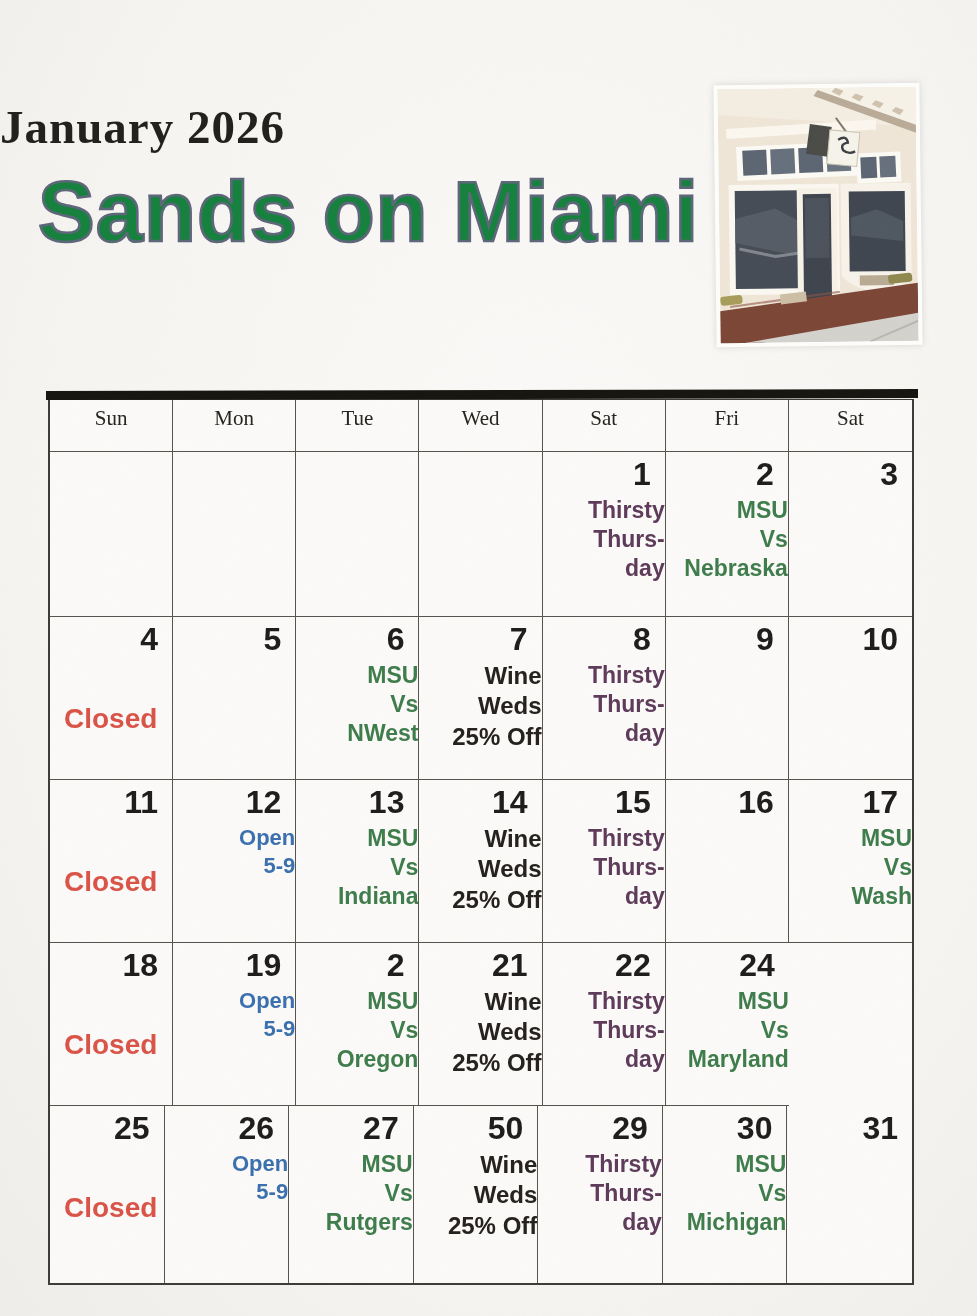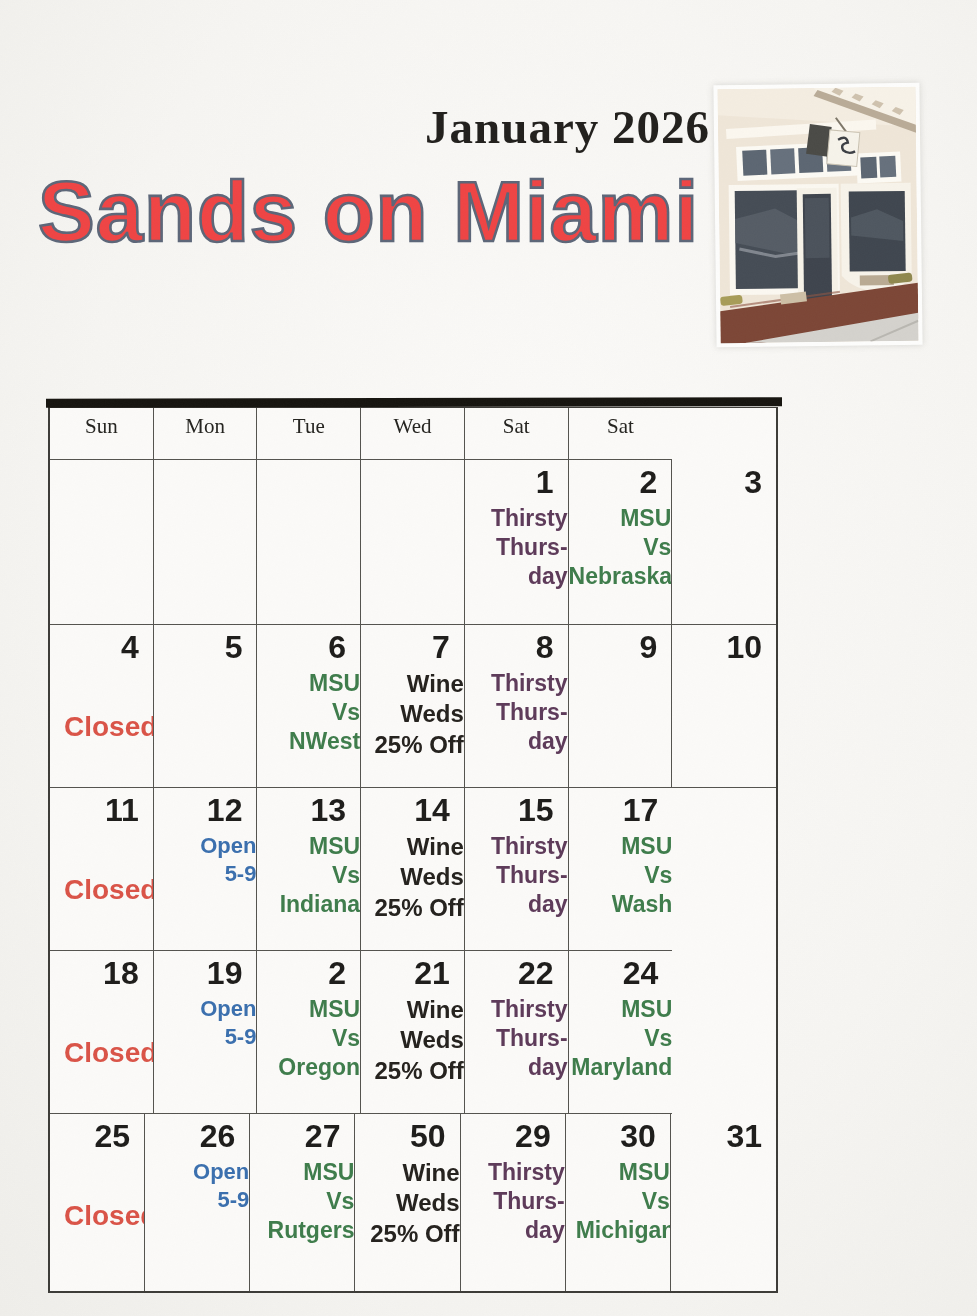--- a/index.html
+++ b/index.html
@@ -11,50 +11,50 @@
       radial-gradient(ellipse at 55% 40%, #fbfaf8 0%, #f6f5f2 60%, #efeeea 100%);
     overflow: hidden;
   }
   .paper-noise {
     position: absolute; inset: 0;
     pointer-events: none; opacity: .5; z-index: 5;
   }
   
   .month-title {
     position: absolute; left: 0; top: 100px; width: 710px;
-    text-align: right;
+    text-align: left;
     font-family: "Liberation Serif", serif;
     font-weight: bold;
     font-size: 47px;
     color: #211f1c;
     letter-spacing: 1px;
   }
   .business-name {
     position: absolute; left: 38px; top: 163px; width: 680px;
     font-family: "Liberation Sans", sans-serif;
     font-weight: 800;
     font-size: 85px;
     letter-spacing: 1px;
-    color: #ef4444;
+    color: #15803d;
     -webkit-text-stroke: 2.6px #5c6678;
     text-stroke: 2.6px #5c6678;
     white-space: nowrap;
   }
   .photo-wrap {
     position: absolute; left: 715px; top: 84px;
     width: 206px; height: 262px;
     transform: rotate(-0.7deg);
     background: #fdfdfc;
     padding: 4px;
     box-shadow: 0 0 6px rgba(120,120,110,.25);
   }
   .photo-wrap svg { display: block; width: 100%; height: 100%; }
   
   .calendar {
-    position: absolute; left: 48px; top: 390px; width: 730px; margin-top: 8px;
+    position: absolute; left: 48px; top: 390px; width: 866px;
   }
   .cal-topbar {
     height: 9px; background: #16140f;
     margin: 0 -4px 0 -2px;
     transform: rotate(-0.12deg);
   }
   .cal-grid {
     border: 2px solid #3c3b37;
     border-top: 1px solid #3c3b37;
     background: #fbfaf8;
@@ -189,20 +189,21 @@
 
 <div class="calendar">
   <div class="cal-topbar"></div>
   <div class="cal-grid">
     <div class="cal-header-row">
         <div class="day-header">Sun</div>
         <div class="day-header">Mon</div>
         <div class="day-header">Tue</div>
         <div class="day-header">Wed</div>
         <div class="day-header">Sat</div>
+        <div class="day-header">Fri</div>
         <div class="day-header">Sat</div>
       </div>
 
   <div class="cal-row r1">
         <div class="cal-cell">
           <div class="day-num"></div>
         </div>
         <div class="cal-cell">
           <div class="day-num"></div>
         </div>
@@ -283,20 +284,23 @@
 Weds
 25% Off</div>
         </div>
         <div class="cal-cell">
           <div class="day-num">15</div>
           <div class="evt evt-thirsty" style="color: rgb(93, 58, 89);">Thirsty
 Thurs-
 day</div>
         </div>
         <div class="cal-cell">
+          <div class="day-num">16</div>
+        </div>
+        <div class="cal-cell">
           <div class="day-num">17</div>
           <div class="evt evt-msu" style="color: rgb(62, 124, 75);">MSU
 Vs
 Wash</div>
         </div>
       </div>
       <div class="cal-row r4">
         <div class="cal-cell">
           <div class="day-num">18</div>
           <div class="evt evt-closed" style="color: rgb(218, 83, 71);">Closed</div>

